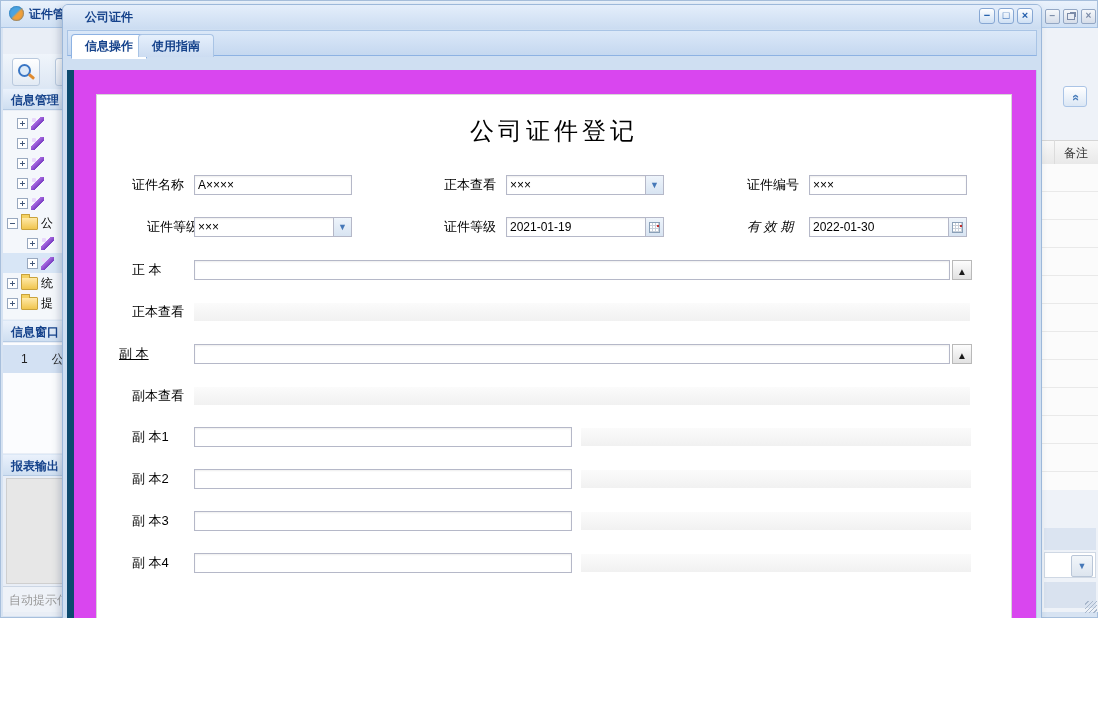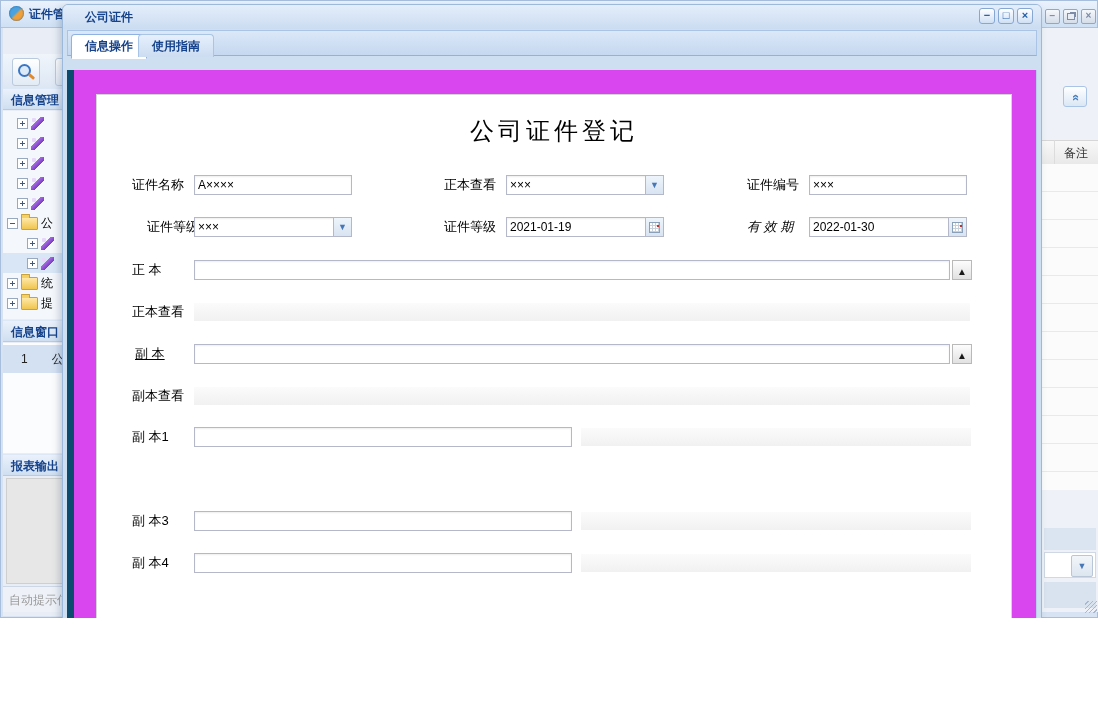--- a/index.html
+++ b/index.html
@@ -287,39 +287,46 @@
           </span>
           <button class="upload-btn" style="left:855px;"><span class="upload-arrow">▲</span></button>
         </div>
 
         <div class="frow" style="top:207px;">
           <span class="flabel" style="left:35px;">正本查看</span>
           <div class="viewstrip" style="left:97px;width:776px;"></div>
         </div>
 
         <div class="frow" style="top:249px;">
-          <span class="flabel" style="left:38px;text-decoration:underline;">副 本</span>
+          <span class="flabel" style="left:22px;text-decoration:underline;">副 本</span>
           <span class="field" style="left:97px;width:756px;">
             <input class="tinput" value="" style="">
           </span>
           <button class="upload-btn" style="left:855px;"><span class="upload-arrow">▲</span></button>
         </div>
 
         <div class="frow" style="top:291px;">
           <span class="flabel" style="left:35px;">副本查看</span>
           <div class="viewstrip" style="left:97px;width:776px;"></div>
         </div>
 
         <div class="frow" style="top:332px;">
           <span class="flabel" style="left:35px;">副 本1</span>
           <span class="field" style="left:97px;width:378px;">
             <input class="tinput" value="" style="">
           </span>
           <div class="viewstrip" style="left:484px;width:390px;"></div>
         </div>
+        <div class="frow" style="top:374px;">
+          <span class="flabel" style="left:35px;">副 本2</span>
+          <span class="field" style="left:97px;width:378px;">
+            <input class="tinput" value="" style="">
+          </span>
+          <div class="viewstrip" style="left:484px;width:390px;"></div>
+        </div>
         <div class="frow" style="top:416px;">
           <span class="flabel" style="left:35px;">副 本3</span>
           <span class="field" style="left:97px;width:378px;">
             <input class="tinput" value="" style="">
           </span>
           <div class="viewstrip" style="left:484px;width:390px;"></div>
         </div>
         <div class="frow" style="top:458px;">
           <span class="flabel" style="left:35px;">副 本4</span>
           <span class="field" style="left:97px;width:378px;">

